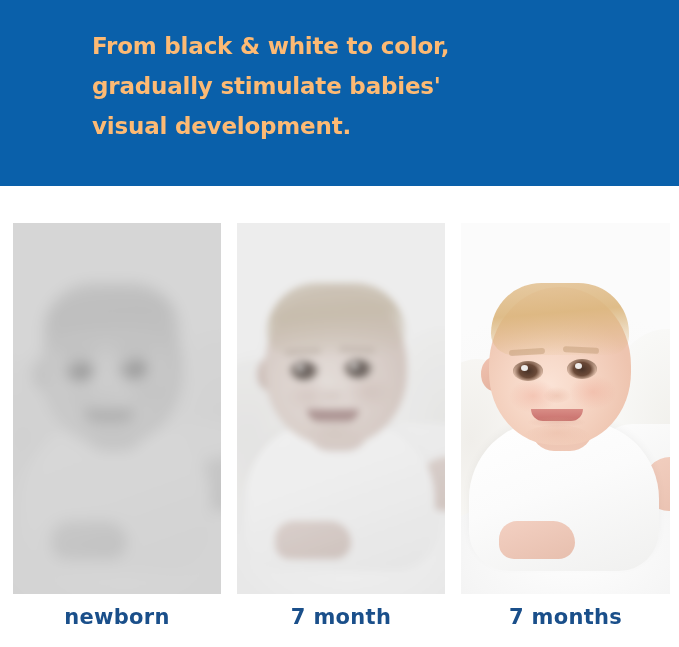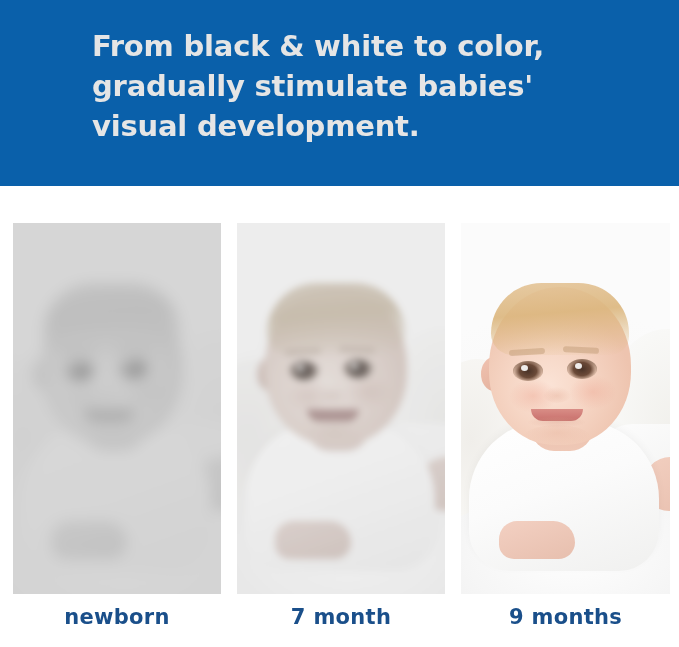--- a/index.html
+++ b/index.html
@@ -23,24 +23,24 @@
     width: 679px;
     height: 186px;
     background: #0a60aa;
     box-sizing: border-box;
   }
   #headline {
     position: absolute;
     left: 92px;
     top: 26px;
     width: 560px;
-    color: #e5e5e5;
+    color: #fdba74;
     font-family: "DejaVu Sans", sans-serif;
     font-weight: bold;
-    font-size: 29px;
+    font-size: 23px;
     line-height: 40px;
     letter-spacing: -0.2px;
     white-space: pre-line;
   }
 
   
   #panels-strip {
     position: absolute;
     left: 0;
     top: 186px;
@@ -348,16 +348,16 @@
           </div>
         <div class="eye right">
             <span class="glint"></span>
           </div>
         <div class="nose"></div>
         <div class="mouth"></div>
         <div class="mouth-shadow"></div>
         <div class="chin"></div>
       </div>
     </div>
-    <div class="caption">9 months</div>
+    <div class="caption">7 months</div>
   </div>
 
 </div>
 
 </body></html>

